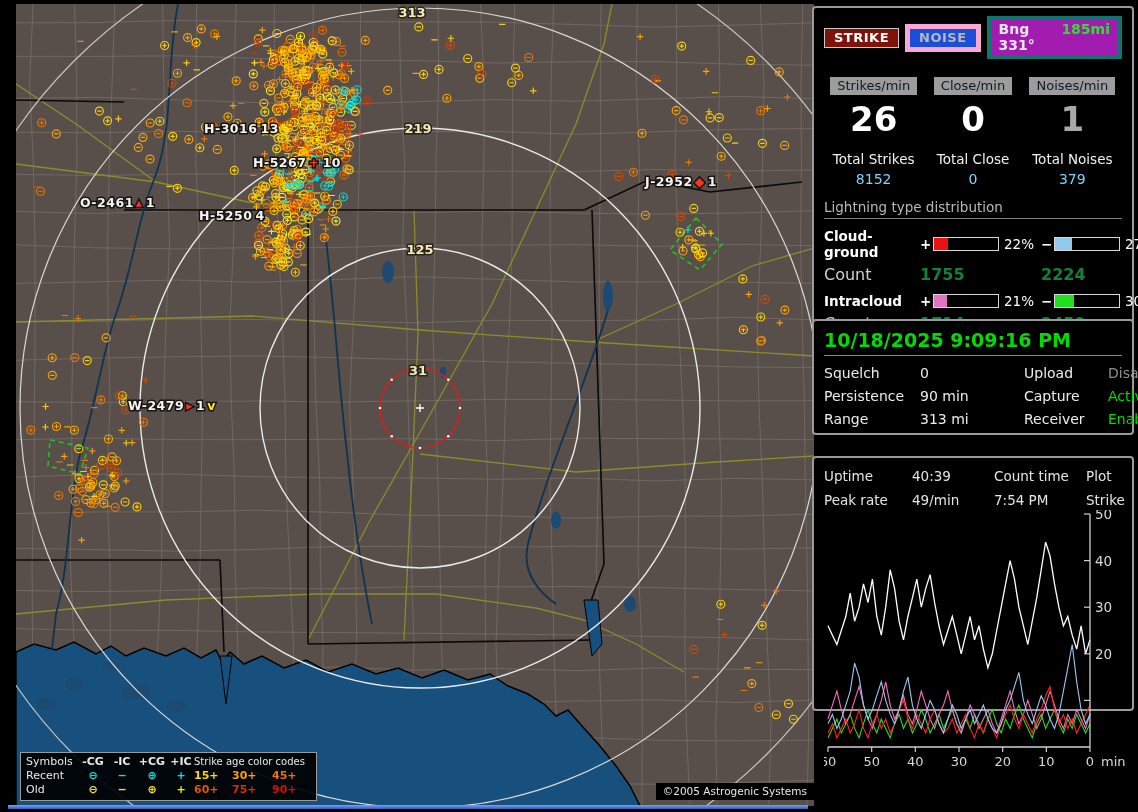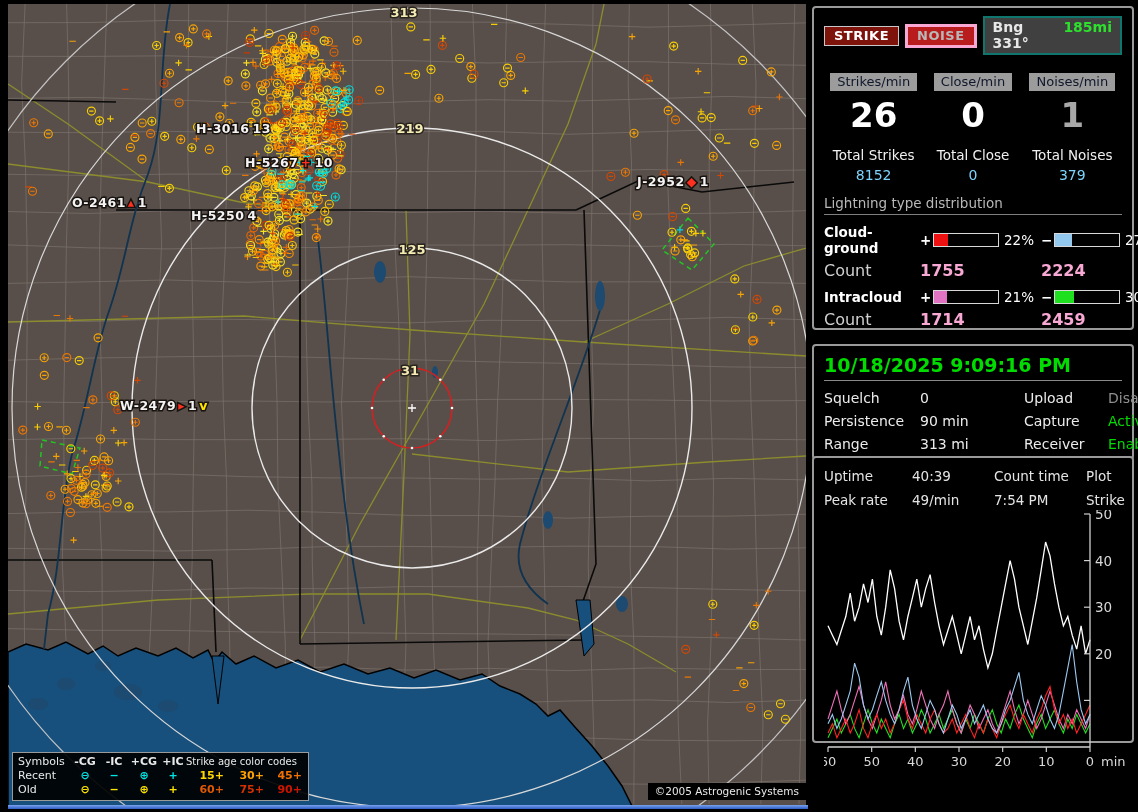--- a/index.html
+++ b/index.html
@@ -1,44 +1,44 @@
 <!DOCTYPE html>
 <html style="--c-green: #00dc00; --c-bright_green: #2ee02e; --c-panel_border: #9a9a9a; --c-strike_btn_bg: #7e130b; --c-map_land: #584f4a; --c-map_water: #17507c;"><head>
 <meta charset="utf-8">
 <style>
   html,body{margin:0;padding:0;background:#000;width:1138px;height:812px;overflow:hidden;
     font-family:"DejaVu Sans","Liberation Sans",sans-serif;}
   .abs{position:absolute;}
   #app{position:relative;width:1138px;height:812px;background:#000;}
 
   
-  #map-wrap{left:8px;top:4px;width:798px;height:802px;background:var(--c-map_land,#584f4a);}
+  #map-wrap{left:16px;top:4px;width:798px;height:802px;background:var(--c-map_land,#584f4a);}
   #map-blue-border{left:8px;top:805px;width:800px;height:4px;
     background:linear-gradient(#7aa2ec,#2c5cc4);}
   #legend{left:4px;top:748px;background:rgba(0,0,0,0.92);border:1px solid #9a9a9a;
     padding:2px 6px 3px 5px;color:#e8e8e8;font-size:11px;line-height:14px;}
   #legend .lgrid{display:grid;grid-template-columns:52px 30px 28px 32px 26px 38px 40px 38px;align-items:center;}
   #legend .sym{font-weight:bold;text-align:center;}
   #legend .agehdr{grid-column:6/9;font-size:10px;}
-  #legend .age{font-weight:bold;text-align:right;}
+  #legend .age{font-weight:bold;}
   #copyright{right:0px;bottom:6px;background:#000;color:#e8e8e8;font-size:10.5px;
     padding:2px 7px 3px 7px;}
 
   
   .panel{left:812px;width:322px;background:#000;border:2px solid var(--c-panel_border,#9a9a9a);
     border-radius:4px;box-sizing:border-box;color:#e8e8e8;padding:8px 10px;}
   #panel-stats{top:6px;height:324px;}
-  #panel-status{top:344px;height:116px;}
-  #panel-session{top:456px;height:287px;}
+  #panel-status{top:319px;height:116px;}
+  #panel-session{top:456px;height:255px;}
 
   .toprow{display:flex;align-items:center;gap:6px;}
   .btn{font-size:13px;font-weight:bold;letter-spacing:.5px;padding:1px 9px 2px 9px;cursor:pointer;}
   .btn-strike{background:var(--c-strike_btn_bg,#7e130b);color:#fff;border:1px solid #c8c8c8;}
-  .btn-noise{background:#b91c1c;color:#b8b8b8;border:3px solid #f9a8d4;}
-  .bng{margin-left:auto;border:2px solid #0f766e;background:#404040;padding:1px 8px 2px 8px;
+  .btn-noise{background:#1d4ed8;color:#b8b8b8;border:5px solid #f9a8d4;}
+  .bng{margin-left:auto;border:4px solid #0f766e;background:#a21caf;padding:1px 8px 2px 8px;
     font-size:14px;font-weight:bold;display:flex;gap:12px;}
   .bng .dist{color:var(--c-bright_green,#2ee02e);}
 
   .rates{display:grid;grid-template-columns:1fr 1fr 1fr;margin-top:16px;text-align:center;}
   .chip{display:inline-block;background:#9c9c9c;color:#0f172a;font-size:13px;padding:1px 7px 2px 7px;}
   .bigval{font-size:34px;font-weight:bold;color:#fff;margin-top:5px;line-height:38px;}
   .bigval.dim{color:#a8a8a8;}
   .total-lab{font-size:13.5px;color:#f0f0f0;margin-top:13px;}
   .total-val{font-size:14px;color:#7dd3fc;margin-top:4px;}
 
@@ -46,21 +46,21 @@
     padding-bottom:3px;}
   .dist-row{display:grid;grid-template-columns:96px 13px 66px 42px 13px 66px 40px;
     align-items:center;margin-top:9px;font-size:13.5px;}
   .dist-row .dlabel{font-weight:bold;color:#fff;}
   .dist-row .sign{font-weight:bold;color:#fff;}
   .bar{height:12px;border:1px solid #d8d8d8;background:#000;}
   .bar .fill{height:100%;}
   .pct{font-weight:normal;color:#fff;padding-left:5px;}
   .count-row{display:grid;grid-template-columns:96px 121px auto;margin-top:5px;font-size:16px;}
   .count-row .clabel{color:#d0d0d0;}
-  .count-row .cval{font-weight:bold;color:#f9a8d4;}
+  .count-row .cval{font-weight:bold;color:#15803d;}
 
   .datetime{color:var(--c-green,#00dc00);font-size:19px;font-weight:bold;
     border-bottom:1px solid #8a8a8a;padding-bottom:4px;}
   .status-grid{display:grid;grid-template-columns:96px 104px 84px auto;margin-top:9px;
     font-size:14px;row-gap:7px;color:#ececec;}
   .val-off{color:#8f8f8f;}
   .val-on{color:var(--c-green,#00dc00);}
 
   .session-grid{display:grid;grid-template-columns:88px 82px 92px auto;font-size:13.5px;
     row-gap:8px;color:#e4e4e4;margin-top:2px;}

